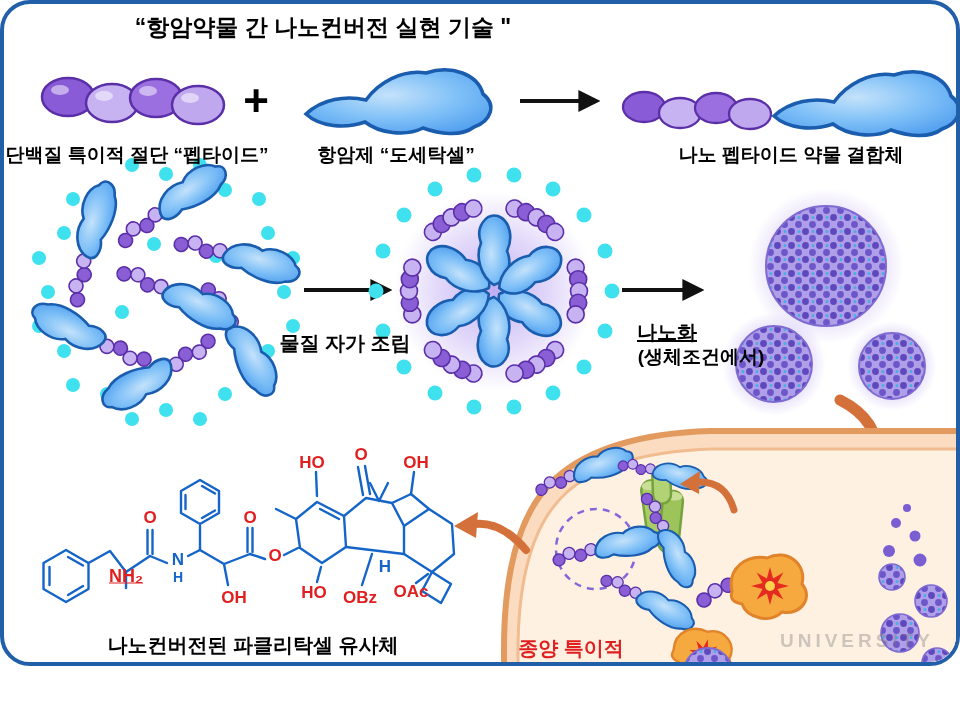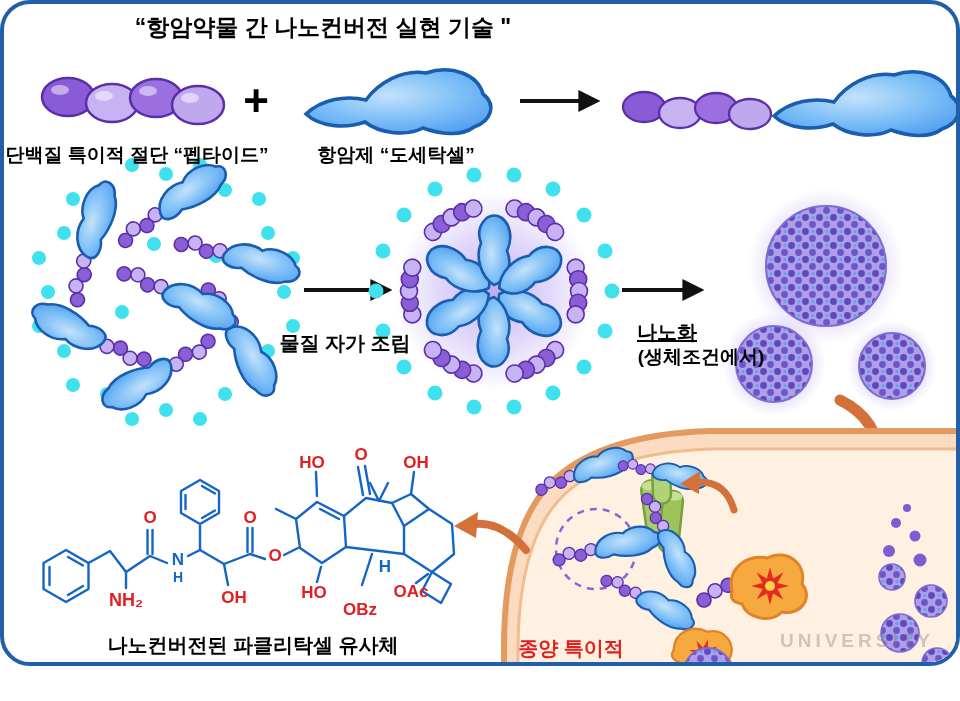--- a/index.html
+++ b/index.html
@@ -295,39 +295,40 @@
     <line x1="424" y1="570" x2="412" y2="579"></line>
     <line x1="317" y1="563" x2="313" y2="578"></line>
   </g>
 </svg>
 
 <div class="t title" style="left:319px;top:8px;">“항암약물 간 나노컨버전 실현 기술 "</div>
 
 <div class="t plus" style="left:252px;top:97px;">+</div>
 <div class="t lbl" style="left:133px;top:138px;">단백질 특이적 절단 “펩타이드”</div>
 <div class="t lbl" style="left:392px;top:138px;">항암제 “도세탁셀”</div>
+<div class="t lbl" style="left:787px;top:138px;">나노 펩타이드 약물 결합체</div>
 
 <div class="t lbl2" style="left:341px;top:326px;">물질 자가 조립</div>
 <div class="t lbl2" style="left:663px;top:315px;text-decoration:underline;">나노화</div>
 <div class="t lbl" style="left:663px;top:340px;margin-left:34px;">(생체조건에서)</div>
 
 <div class="t lbl2 red" style="left:567px;top:631px;">종양 특이적</div>
 <div class="t lbl2" style="left:249px;top:628px;">나노컨버전된 파클리탁셀 유사체</div>
 <div class="t lbl2 red" style="left:567px;top:656px;">도세탁셀</div>
 
 <div class="chem-label" style="left:146px;top:514px;">O</div>
 <div class="chem-label" style="left:246px;top:514px;">O</div>
 <div class="chem-label" style="left:271px;top:552px;">O</div>
 <div class="chem-label chem-blue" style="left:174px;top:556px;">N</div>
 <div class="chem-label chem-blue" style="left:174px;top:573px;font-size:14px;">H</div>
-<div class="chem-label" style="left:122px;top:596px;font-size:18px;">NH₂</div>
+<div class="chem-label" style="left:122px;top:572px;font-size:18px;text-decoration:underline;">NH₂</div>
 <div class="chem-label" style="left:230px;top:594px;">OH</div>
 <div class="chem-label" style="left:308px;top:459px;">HO</div>
 <div class="chem-label" style="left:357px;top:451px;">O</div>
 <div class="chem-label" style="left:412px;top:459px;">OH</div>
 <div class="chem-label" style="left:310px;top:589px;">HO</div>
-<div class="chem-label" style="left:356px;top:594px;margin-top:12px;">OBz</div>
+<div class="chem-label" style="left:356px;top:594px;">OBz</div>
 <div class="chem-label" style="left:407px;top:588px;">OAc</div>
 <div class="chem-label chem-blue" style="left:381px;top:563px;">H</div>
 
 <div class="wm">UNIVERSITY</div>
 
 </div>
 
 </body></html>

